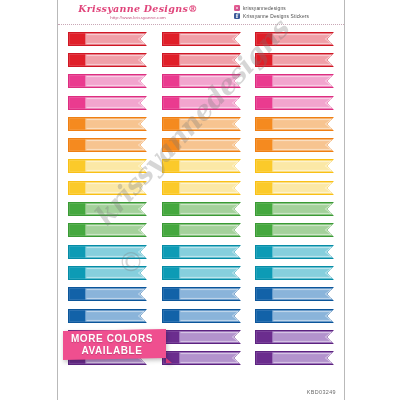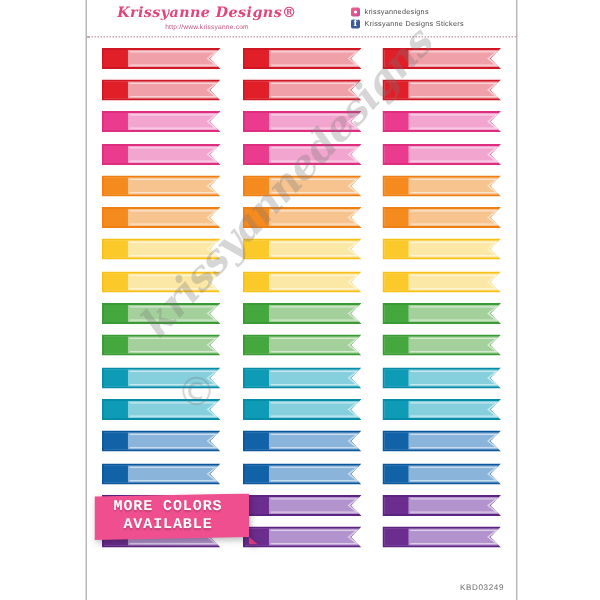--- a/index.html
+++ b/index.html
@@ -139,21 +139,21 @@
     left:5px;top:329px;
     width:109px;height:34px;
     z-index:6;
     filter:drop-shadow(1px 2px 2px rgba(0,0,0,.25));
   }
   #more-colors-banner svg{display:block;}
   #more-colors-text{
     position:absolute;left:0;top:4px;width:98px;
     text-align:center;
     color:#ffffff;
-    font-family:Liberation Mono, monospace;
+    font-family:Liberation Sans, sans-serif;
     font-weight:bold;
     font-size:10px;
     line-height:12px;
     letter-spacing:.6px;
     text-shadow:0 1px 1px rgba(0,0,0,.18);
   }
   #more-colors-text .l2{display:block;text-align:center;}
 
   
   #product-code{

